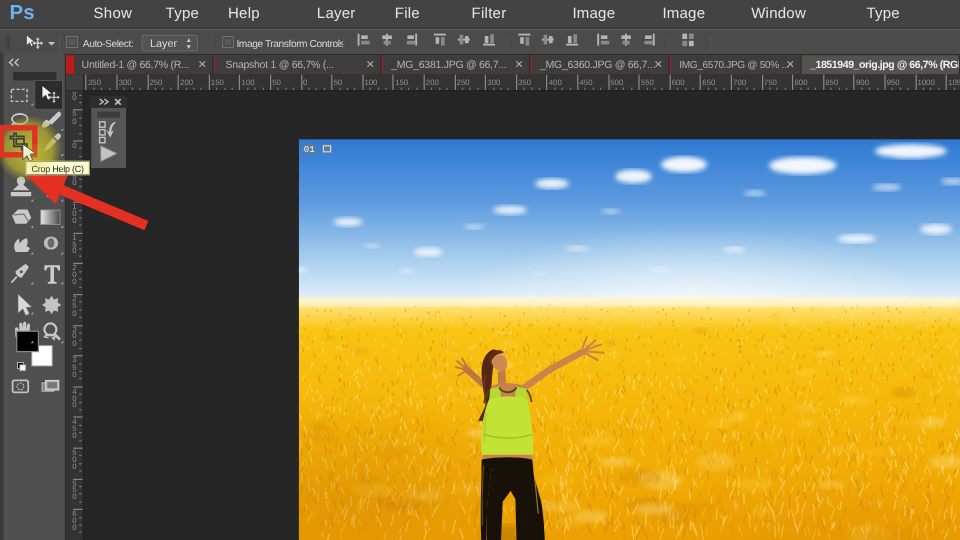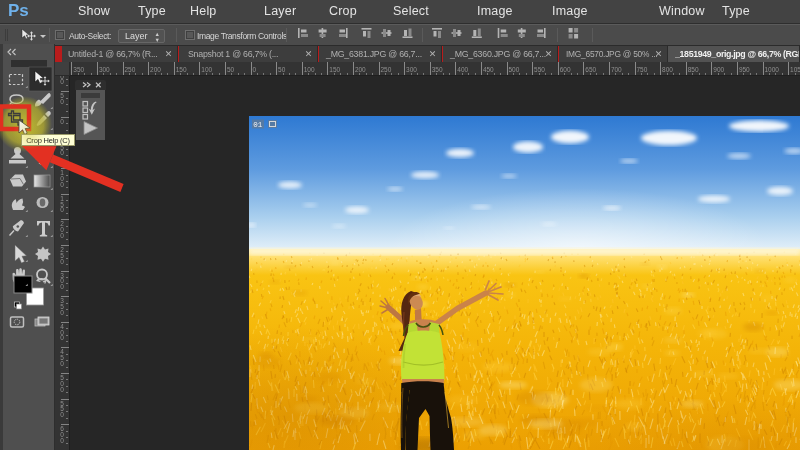--- a/index.html
+++ b/index.html
@@ -65,25 +65,25 @@
 </head>
 <body>
 <div id="stage">
 
   <div class="abs" id="menubar">
     <span class="ps">Ps</span>
     <span class="mitem" style="left:78px">Show</span>
     <span class="mitem" style="left:138px">Type</span>
     <span class="mitem" style="left:190px">Help</span>
     <span class="mitem" style="left:264px">Layer</span>
-    <span class="mitem" style="left:329px">Crop</span>
-    <span class="mitem" style="left:393px">Select</span>
+    <span class="mitem" style="left:329px">File</span>
+    <span class="mitem" style="left:393px">Filter</span>
     <span class="mitem" style="left:477px">Image</span>
     <span class="mitem" style="left:552px">Image</span>
-    <span class="mitem" style="left:659px">Window</span>
+    <span class="mitem" style="left:626px">Window</span>
     <span class="mitem" style="left:722px">Type</span>
   </div>
 
   <div class="abs" id="optbar">
     <div style="position:absolute;left:5px;top:4px;width:3px;height:12px;
          border-left:1px solid #3c3c3c;border-right:1px solid #3c3c3c;"></div>
     <svg class="abs" style="left:20px;top:4px" width="16" height="14" viewBox="0 0 16 14">
       <path d="M2 0 L2 9 L4.6 6.8 L6 10 L7.6 9.2 L6.2 6 L9 6 Z" fill="#e8e8e8" stroke="#222" stroke-width="0.5"></path>
       <g stroke="#dcdcdc" stroke-width="1">
           <path d="M11.5 4 v6 M8.5 7 h6"></path>

